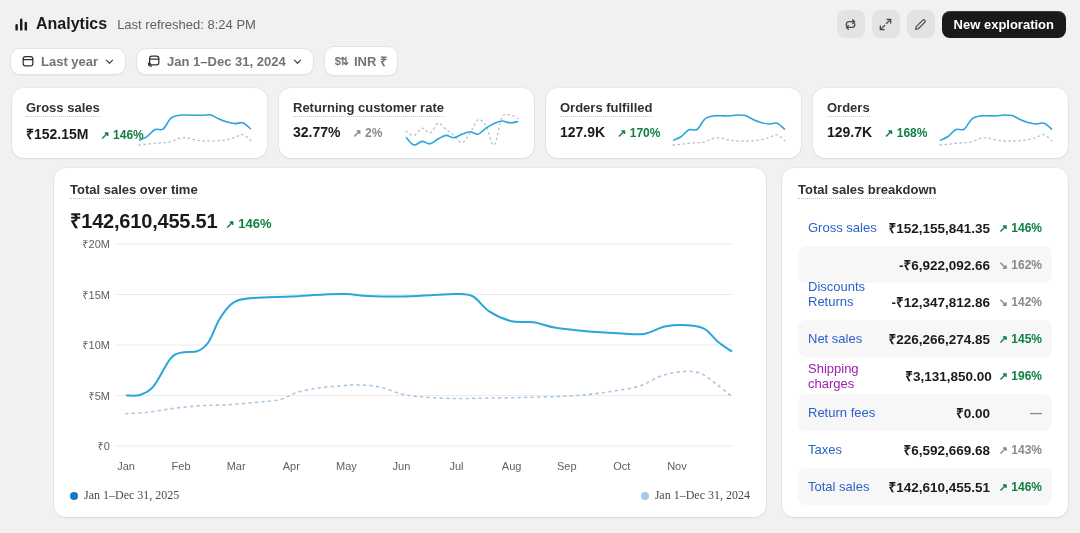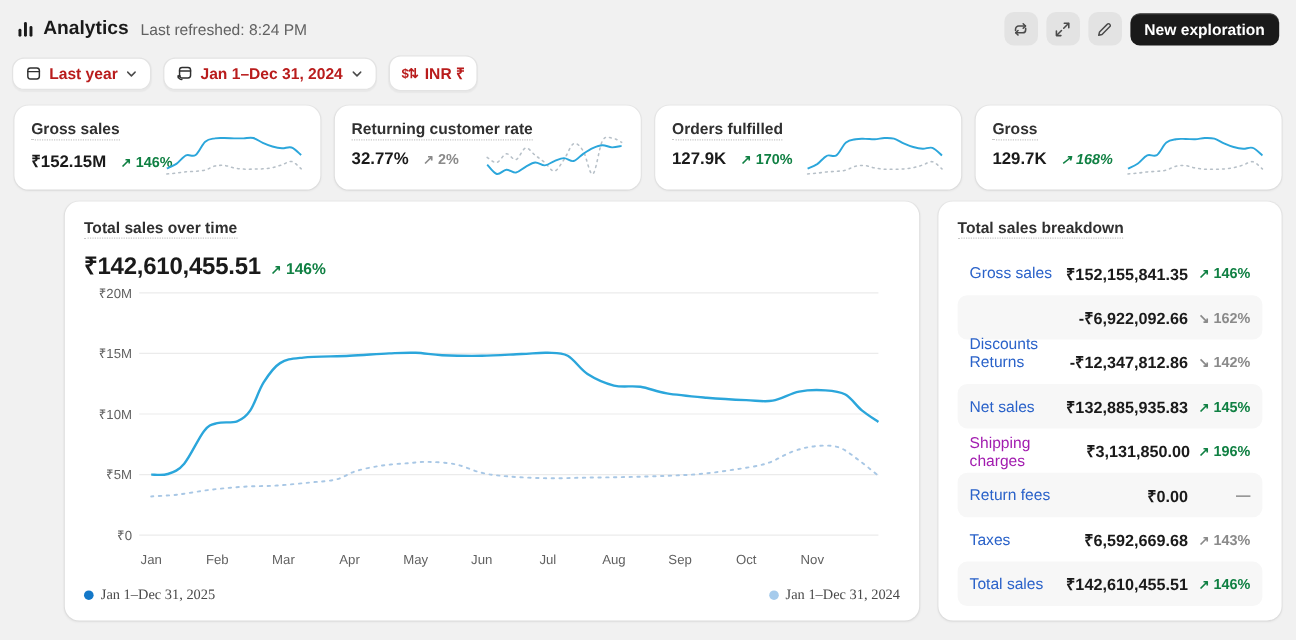--- a/index.html
+++ b/index.html
@@ -26,21 +26,21 @@
     background:#1a1a1a; color:#fff; border:none; border-radius:8px;
     font-size:13px; font-weight:600; padding:6px 12px; cursor:pointer;
     box-shadow:inset 0 1px 0 rgba(255,255,255,.15);
   }
 
   
   .filters { display:flex; align-items:center; gap:10px; padding:6px 14px 10px 10px; }
   .chip {
     display:inline-flex; align-items:center; gap:6px; background:#fff;
     border:1px solid #e3e3e3; border-radius:10px; padding:5px 10px;
-    font-size:13px; font-weight:600; color:#b91c1c; cursor:pointer;
+    font-size:13px; font-weight:600; color:#737373; cursor:pointer;
     box-shadow:0 1px 1px rgba(0,0,0,.04);
   }
   .chip .cur-ico { font-size:11px; font-weight:700; letter-spacing:-1px; }
 
   
   .kpi-row { display:flex; gap:12px; padding:2px 12px 6px 12px; }
   .kpi-card {
     flex:1; background:#fff; border-radius:12px; padding:12px 14px;
     position:relative; height:70px;
     box-shadow:0 1px 2px rgba(0,0,0,.07), 0 0 0 1px rgba(0,0,0,.03);
@@ -177,24 +177,24 @@
     <div class="kpi-value-row">
       <span class="kpi-value">127.9K</span>
       <span class="delta" style="color: rgb(16, 128, 67);"><span class="arrow">↗</span> <span class="pct">170%</span></span>
     </div>
     <svg class="kpi-spark" width="120" height="38">
         <path d="M4.0 34.0C5.3 33.9 9.3 33.5 12.0 33.3C14.7 33.0 17.3 32.5 20.0 32.3C22.7 32.0 25.3 32.0 28.0 31.8C30.7 31.5 33.3 31.5 36.0 30.8C38.7 30.0 41.3 28.1 44.0 27.5C46.7 26.9 49.3 26.8 52.0 27.0C54.7 27.3 57.3 28.5 60.0 29.0C62.7 29.5 65.3 29.8 68.0 30.0C70.7 30.2 73.3 30.0 76.0 30.0C78.7 30.0 81.3 30.0 84.0 29.8C86.7 29.5 89.3 29.3 92.0 28.8C94.7 28.2 97.3 27.3 100.0 26.5C102.7 25.7 105.3 23.2 108.0 23.8C110.7 24.3 114.7 28.8 116.0 29.8" fill="none" stroke="#b7c0c8" stroke-width="1.3" stroke-dasharray="1.5 3.5" stroke-linecap="round"></path>
         <path d="M4.0 29.5C5.3 28.9 9.3 27.5 12.0 25.8C14.7 24.0 17.3 20.0 20.0 18.8C22.7 17.5 25.3 20.3 28.0 18.5C30.7 16.7 33.3 10.0 36.0 7.8C38.7 5.5 41.3 5.5 44.0 5.0C46.7 4.5 49.3 4.7 52.0 4.7C54.7 4.7 57.3 5.1 60.0 5.0C62.7 4.9 65.3 4.1 68.0 4.0C70.7 3.9 73.3 3.8 76.0 4.5C78.7 5.2 81.3 7.3 84.0 8.5C86.7 9.7 89.3 10.8 92.0 11.5C94.7 12.3 97.3 12.9 100.0 13.0C102.7 13.1 105.3 11.3 108.0 12.2C110.7 13.2 114.7 17.5 116.0 18.5" fill="none" stroke="#2ba6db" stroke-width="1.6"></path>
       </svg>
   </div>
   <div class="kpi-card">
-    <span class="metric-title">Gross</span>
+    <span class="metric-title">Orders</span>
     <div class="kpi-value-row">
       <span class="kpi-value">129.7K</span>
-      <span class="delta" style="color: rgb(16, 128, 67); font-style: italic;"><span class="arrow">↗</span> <span class="pct">168%</span></span>
+      <span class="delta" style="color: rgb(16, 128, 67);"><span class="arrow">↗</span> <span class="pct">168%</span></span>
     </div>
     <svg class="kpi-spark" width="120" height="38">
         <path d="M4.0 34.0C5.3 33.9 9.3 33.5 12.0 33.3C14.7 33.0 17.3 32.5 20.0 32.3C22.7 32.0 25.3 32.0 28.0 31.8C30.7 31.5 33.3 31.5 36.0 30.8C38.7 30.0 41.3 28.1 44.0 27.5C46.7 26.9 49.3 26.8 52.0 27.0C54.7 27.3 57.3 28.5 60.0 29.0C62.7 29.5 65.3 29.8 68.0 30.0C70.7 30.2 73.3 30.0 76.0 30.0C78.7 30.0 81.3 30.0 84.0 29.8C86.7 29.5 89.3 29.3 92.0 28.8C94.7 28.2 97.3 27.3 100.0 26.5C102.7 25.7 105.3 23.2 108.0 23.8C110.7 24.3 114.7 28.8 116.0 29.8" fill="none" stroke="#b7c0c8" stroke-width="1.3" stroke-dasharray="1.5 3.5" stroke-linecap="round"></path>
         <path d="M4.0 29.5C5.3 28.8 9.3 27.3 12.0 25.5C14.7 23.7 17.3 19.7 20.0 18.5C22.7 17.3 25.3 20.0 28.0 18.3C30.7 16.5 33.3 10.0 36.0 7.8C38.7 5.5 41.3 5.5 44.0 5.0C46.7 4.5 49.3 4.8 52.0 4.8C54.7 4.8 57.3 5.1 60.0 5.0C62.7 4.9 65.3 4.1 68.0 4.0C70.7 3.9 73.3 3.8 76.0 4.5C78.7 5.3 81.3 7.3 84.0 8.5C86.7 9.7 89.3 10.8 92.0 11.5C94.7 12.3 97.3 12.9 100.0 13.0C102.7 13.1 105.3 11.3 108.0 12.3C110.7 13.2 114.7 17.5 116.0 18.5" fill="none" stroke="#2ba6db" stroke-width="1.6"></path>
       </svg>
   </div>
 </div>
 
 <div class="main-row">
 
@@ -254,21 +254,21 @@
         <span class="b-value">-₹6,922,092.66</span>
         <span class="b-delta delta" style="color: rgb(138, 138, 138);"><span class="arrow">↘</span> <span class="pct">162%</span></span>
       </div>
       <div class="b-row">
         <span class="b-label" style="color: rgb(42, 98, 201);">Returns</span>
         <span class="b-value">-₹12,347,812.86</span>
         <span class="b-delta delta" style="color: rgb(138, 138, 138);"><span class="arrow">↘</span> <span class="pct">142%</span></span>
       </div>
       <div class="b-row">
         <span class="b-label" style="color: rgb(42, 98, 201);">Net sales</span>
-        <span class="b-value">₹132,885,935.83</span>
+        <span class="b-value">₹226,266,274.85</span>
         <span class="b-delta delta" style="color: rgb(16, 128, 67);"><span class="arrow">↗</span> <span class="pct">145%</span></span>
       </div>
       <div class="b-row">
         <span class="b-label" style="color: #a21caf;">Shipping charges</span>
         <span class="b-value">₹3,131,850.00</span>
         <span class="b-delta delta" style="color: rgb(16, 128, 67);"><span class="arrow">↗</span> <span class="pct">196%</span></span>
       </div>
       <div class="b-row">
         <span class="b-label" style="color: rgb(42, 98, 201);">Return fees</span>
         <span class="b-value">₹0.00</span>

